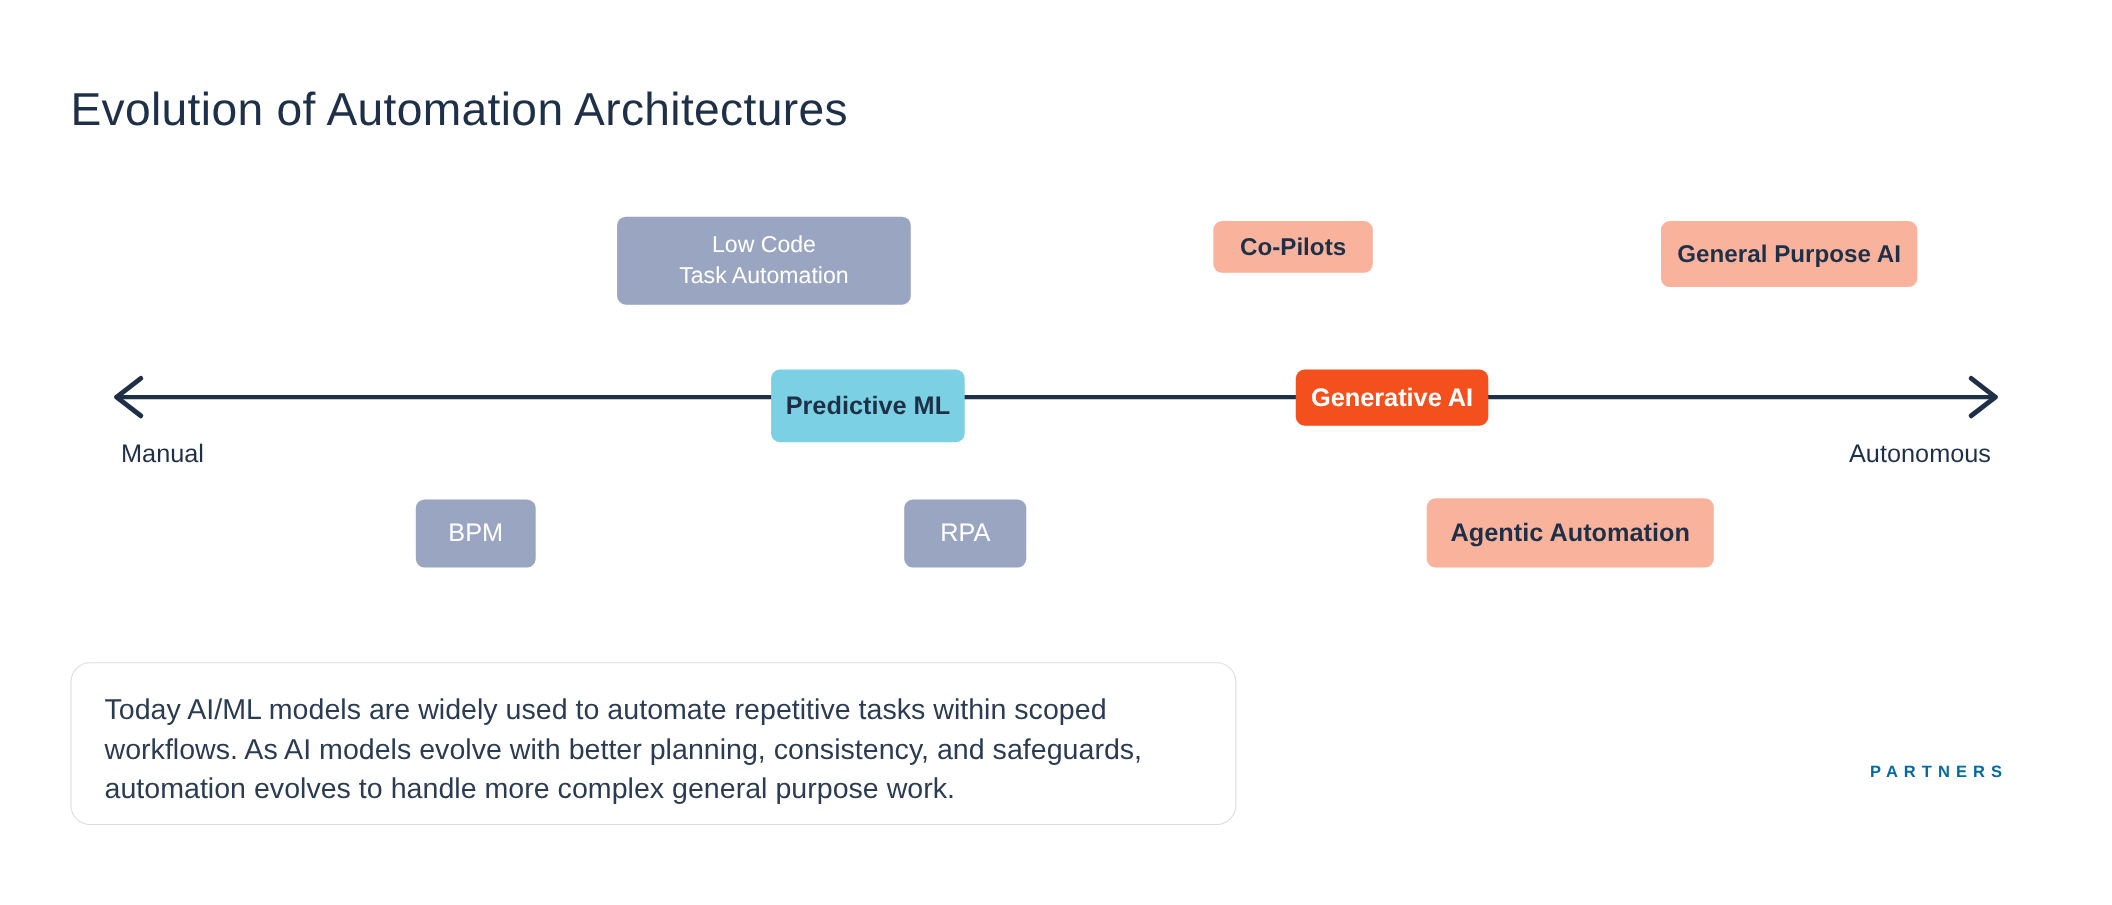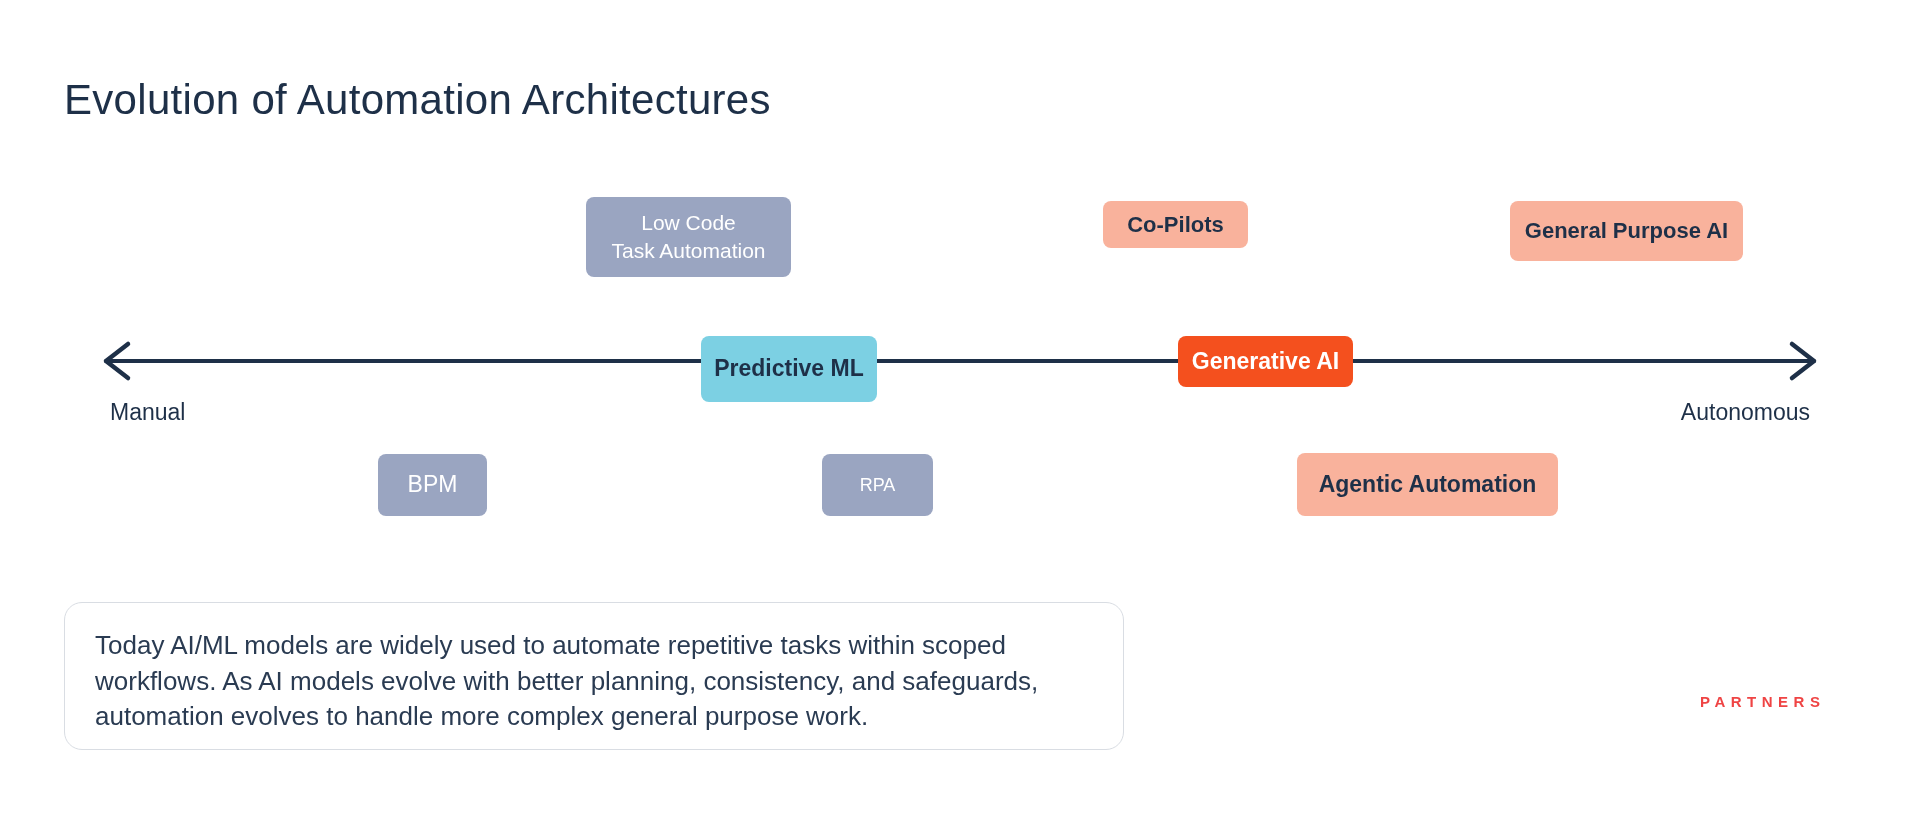--- a/index.html
+++ b/index.html
@@ -32,27 +32,27 @@
     display:flex;align-items:center;justify-content:center;
     text-align:center;border-radius:8px;
     white-space:pre-line;line-height:1.35;
     font-weight:600;
   }
   .slate{background:var(--slate);color:#fff;font-weight:500;}
   .peach{background:var(--peach);color:var(--navy);}
   .cyan{background:var(--cyan);color:var(--navy);}
   .orange-box{background:var(--orange);color:#fff;}
   #node-rules{left:173px;top:197px;width:179px;height:80px;font-size:21px;}
-  #node-lowcode{left:586px;top:197px;width:205px;height:80px;font-size:21px;}
+  #node-lowcode{left:561px;top:197px;width:267px;height:80px;font-size:21px;}
   #node-copilots{left:1093px;top:201px;width:145px;height:47px;font-size:22px;margin-left:10px;}
   #node-gpai{left:1510px;top:201px;width:233px;height:60px;font-size:22px;}
   #node-predml{left:701px;top:336px;width:176px;height:66px;font-size:23px;z-index:2;}
   #node-genai{left:1178px;top:336px;width:175px;height:51px;font-size:23px;z-index:2;}
   #node-bpm{left:378px;top:454px;width:109px;height:62px;font-size:23px;}
-  #node-rpa{left:822px;top:454px;width:111px;height:62px;font-size:18px;}
+  #node-rpa{left:822px;top:454px;width:111px;height:62px;font-size:23px;}
   #node-agentic{left:1297px;top:453px;width:261px;height:63px;font-size:23px;}
   #timeline-arrow{
     position:absolute;left:90px;top:339px;width:1740px;height:44px;z-index:1;
   }
   .axis-label{
     position:absolute;font-size:23px;color:var(--navy);font-weight:400;
   }
   #label-manual{left:110px;top:399px;}
   #label-autonomous{right:110px;top:399px;}
   #note{
@@ -65,21 +65,21 @@
     position:absolute;left:1660px;top:686px;width:200px;
     display:flex;flex-direction:column;align-items:center;
   }
   #logo-name{
     font-family:"Liberation Serif","DejaVu Serif",serif;
     font-size:48px;font-weight:700;line-height:1;
     color:var(--logo-orange);letter-spacing:1px;
   }
   #logo-sub{
     margin-top:7px;
-    font-size:15px;font-weight:700;color:#ef4444;
+    font-size:15px;font-weight:700;color:#0369a1;
     letter-spacing:5.5px;padding-left:5.5px;text-align:right;
   }
 </style>
 </head>
 <body>
 
 <div id="stage">
 
   <h1 id="page-title">Evolution of Automation Architectures</h1>
 

